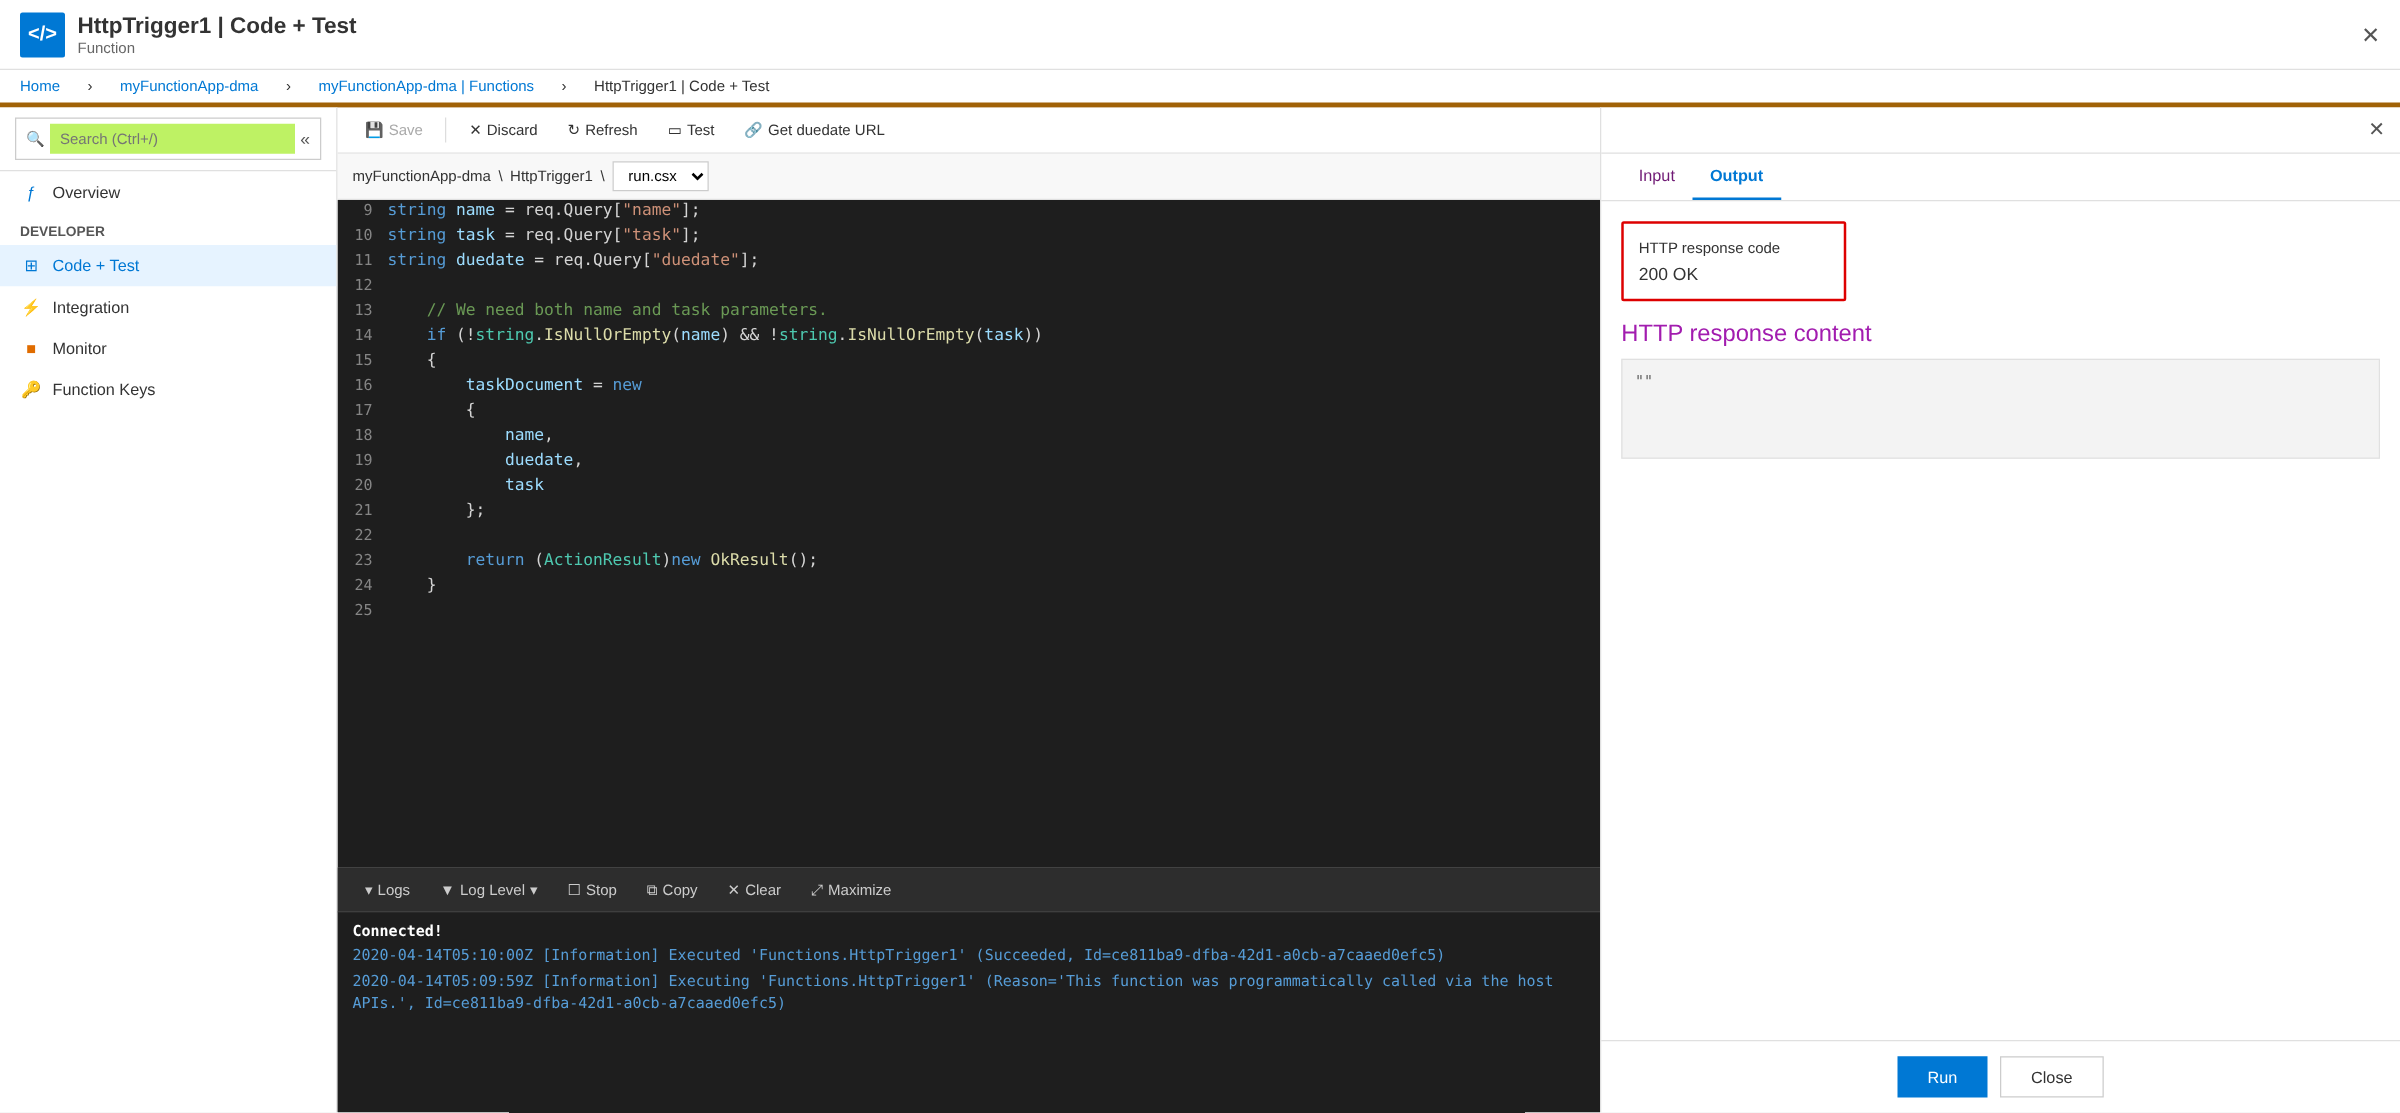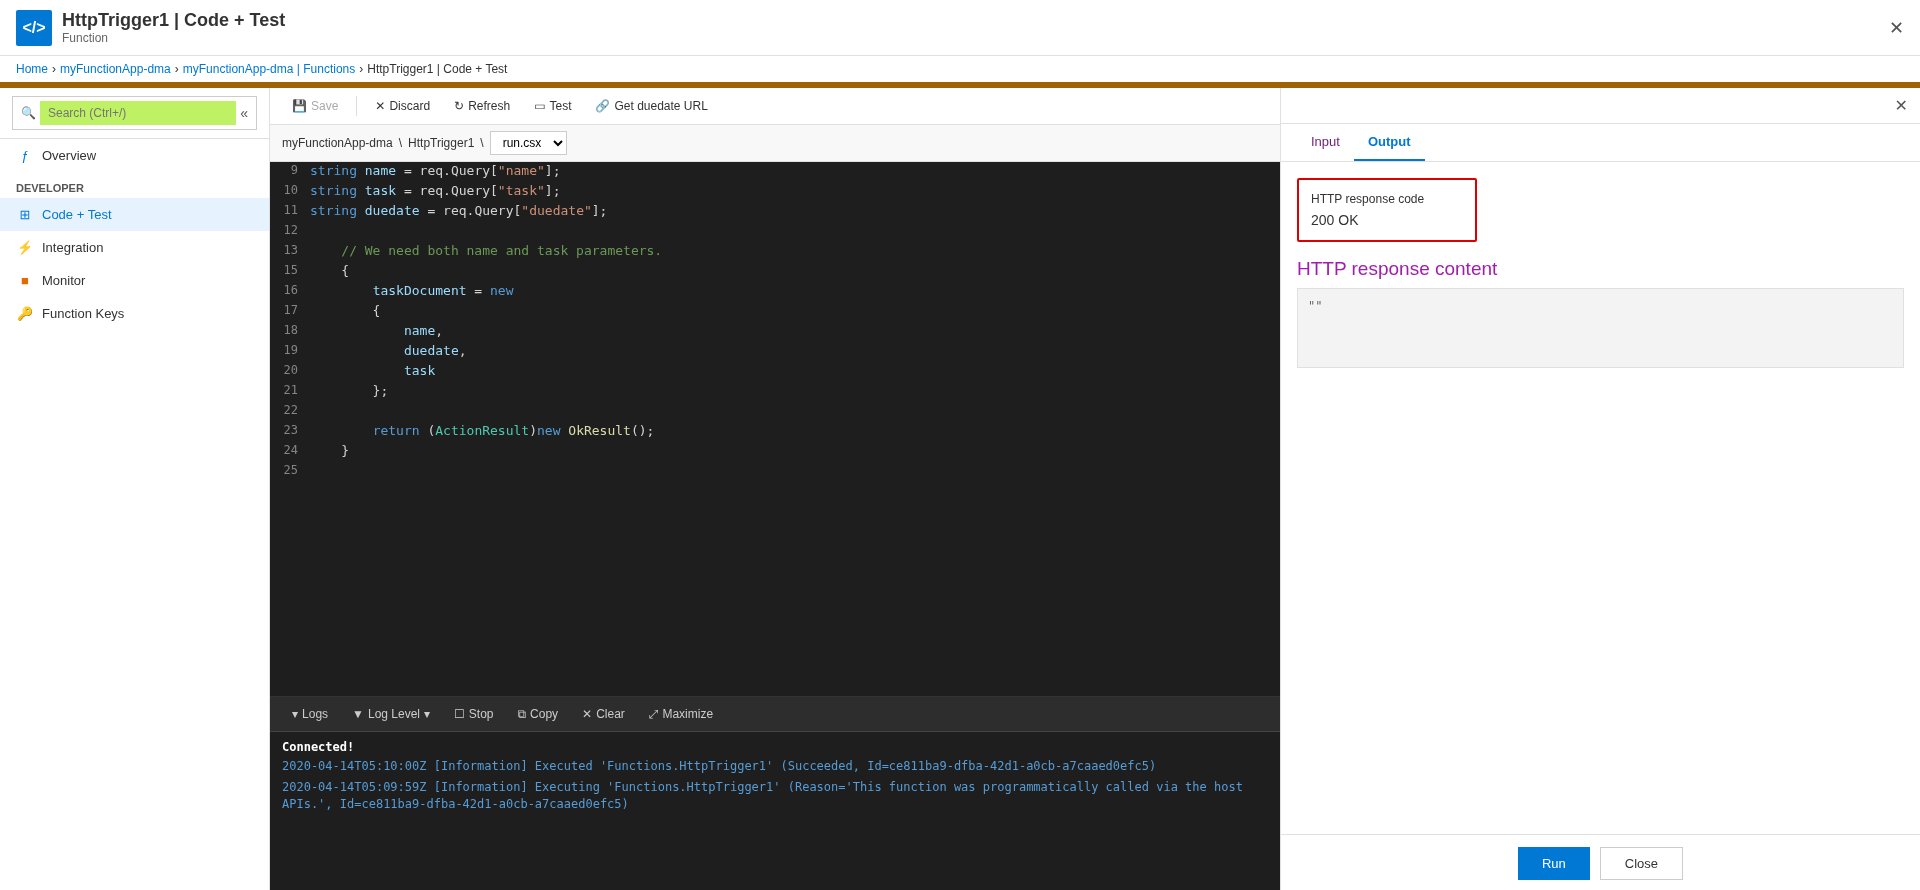--- a/index.html
+++ b/index.html
@@ -10,21 +10,21 @@
       display: flex; align-items: center; justify-content: space-between;
       background: #fff; padding: 8px 16px; border-bottom: 1px solid #e0e0e0; height: 56px;
     }
     .top-bar-left { display: flex; align-items: center; gap: 10px; }
     .app-icon { background: #0078d4; color: #fff; width: 36px; height: 36px; display: flex; align-items: center; justify-content: center; font-size: 16px; font-weight: bold; border-radius: 2px; }
     .top-bar-title { font-size: 18px; font-weight: 600; }
     .top-bar-subtitle { font-size: 12px; color: #666; }
     .close-icon-top { cursor: pointer; font-size: 18px; color: #555; }
 
     
-    .breadcrumb { display: flex; align-items: center; gap: 4px; padding: 6px 16px; font-size: 12px; color: #0078d4; background: #fff; border-bottom: 6px solid #a16207; }
+    .breadcrumb { display: flex; align-items: center; gap: 22px; padding: 6px 16px; font-size: 12px; color: #0078d4; background: #fff; border-bottom: 4px solid #a16207; }
     .breadcrumb span { color: #333; }
     .breadcrumb a { color: #0078d4; text-decoration: none; }
     .bc-sep { color: #999; }
 
     
     .main-layout { display: flex; height: calc(890px - 56px - 30px); }
 
     
     .sidebar { width: 270px; background: #fff; border-right: 1px solid #e0e0e0; display: flex; flex-direction: column; }
     .sidebar-search { padding: 8px 12px; border-bottom: 1px solid #e0e0e0; }
@@ -206,20 +206,24 @@
         </div>
         <div class="code-line">
           <span class="line-number">12</span>
           <span class="line-content"> </span>
         </div>
         <div class="code-line">
           <span class="line-number">13</span>
           <span class="line-content"><span class="comment">    // We need both name and task parameters.</span></span>
         </div>
         <div class="code-line">
+          <span class="line-number">14</span>
+          <span class="line-content">    <span class="kw">if</span> (!<span class="type">string</span>.<span class="method">IsNullOrEmpty</span>(<span class="var-name">name</span>) &amp;&amp; !<span class="type">string</span>.<span class="method">IsNullOrEmpty</span>(<span class="var-name">task</span>))</span>
+        </div>
+        <div class="code-line">
           <span class="line-number">15</span>
           <span class="line-content">    {</span>
         </div>
         <div class="code-line">
           <span class="line-number">16</span>
           <span class="line-content">        <span class="var-name">taskDocument</span> = <span class="kw">new</span></span>
         </div>
         <div class="code-line">
           <span class="line-number">17</span>
           <span class="line-content">        {</span>

